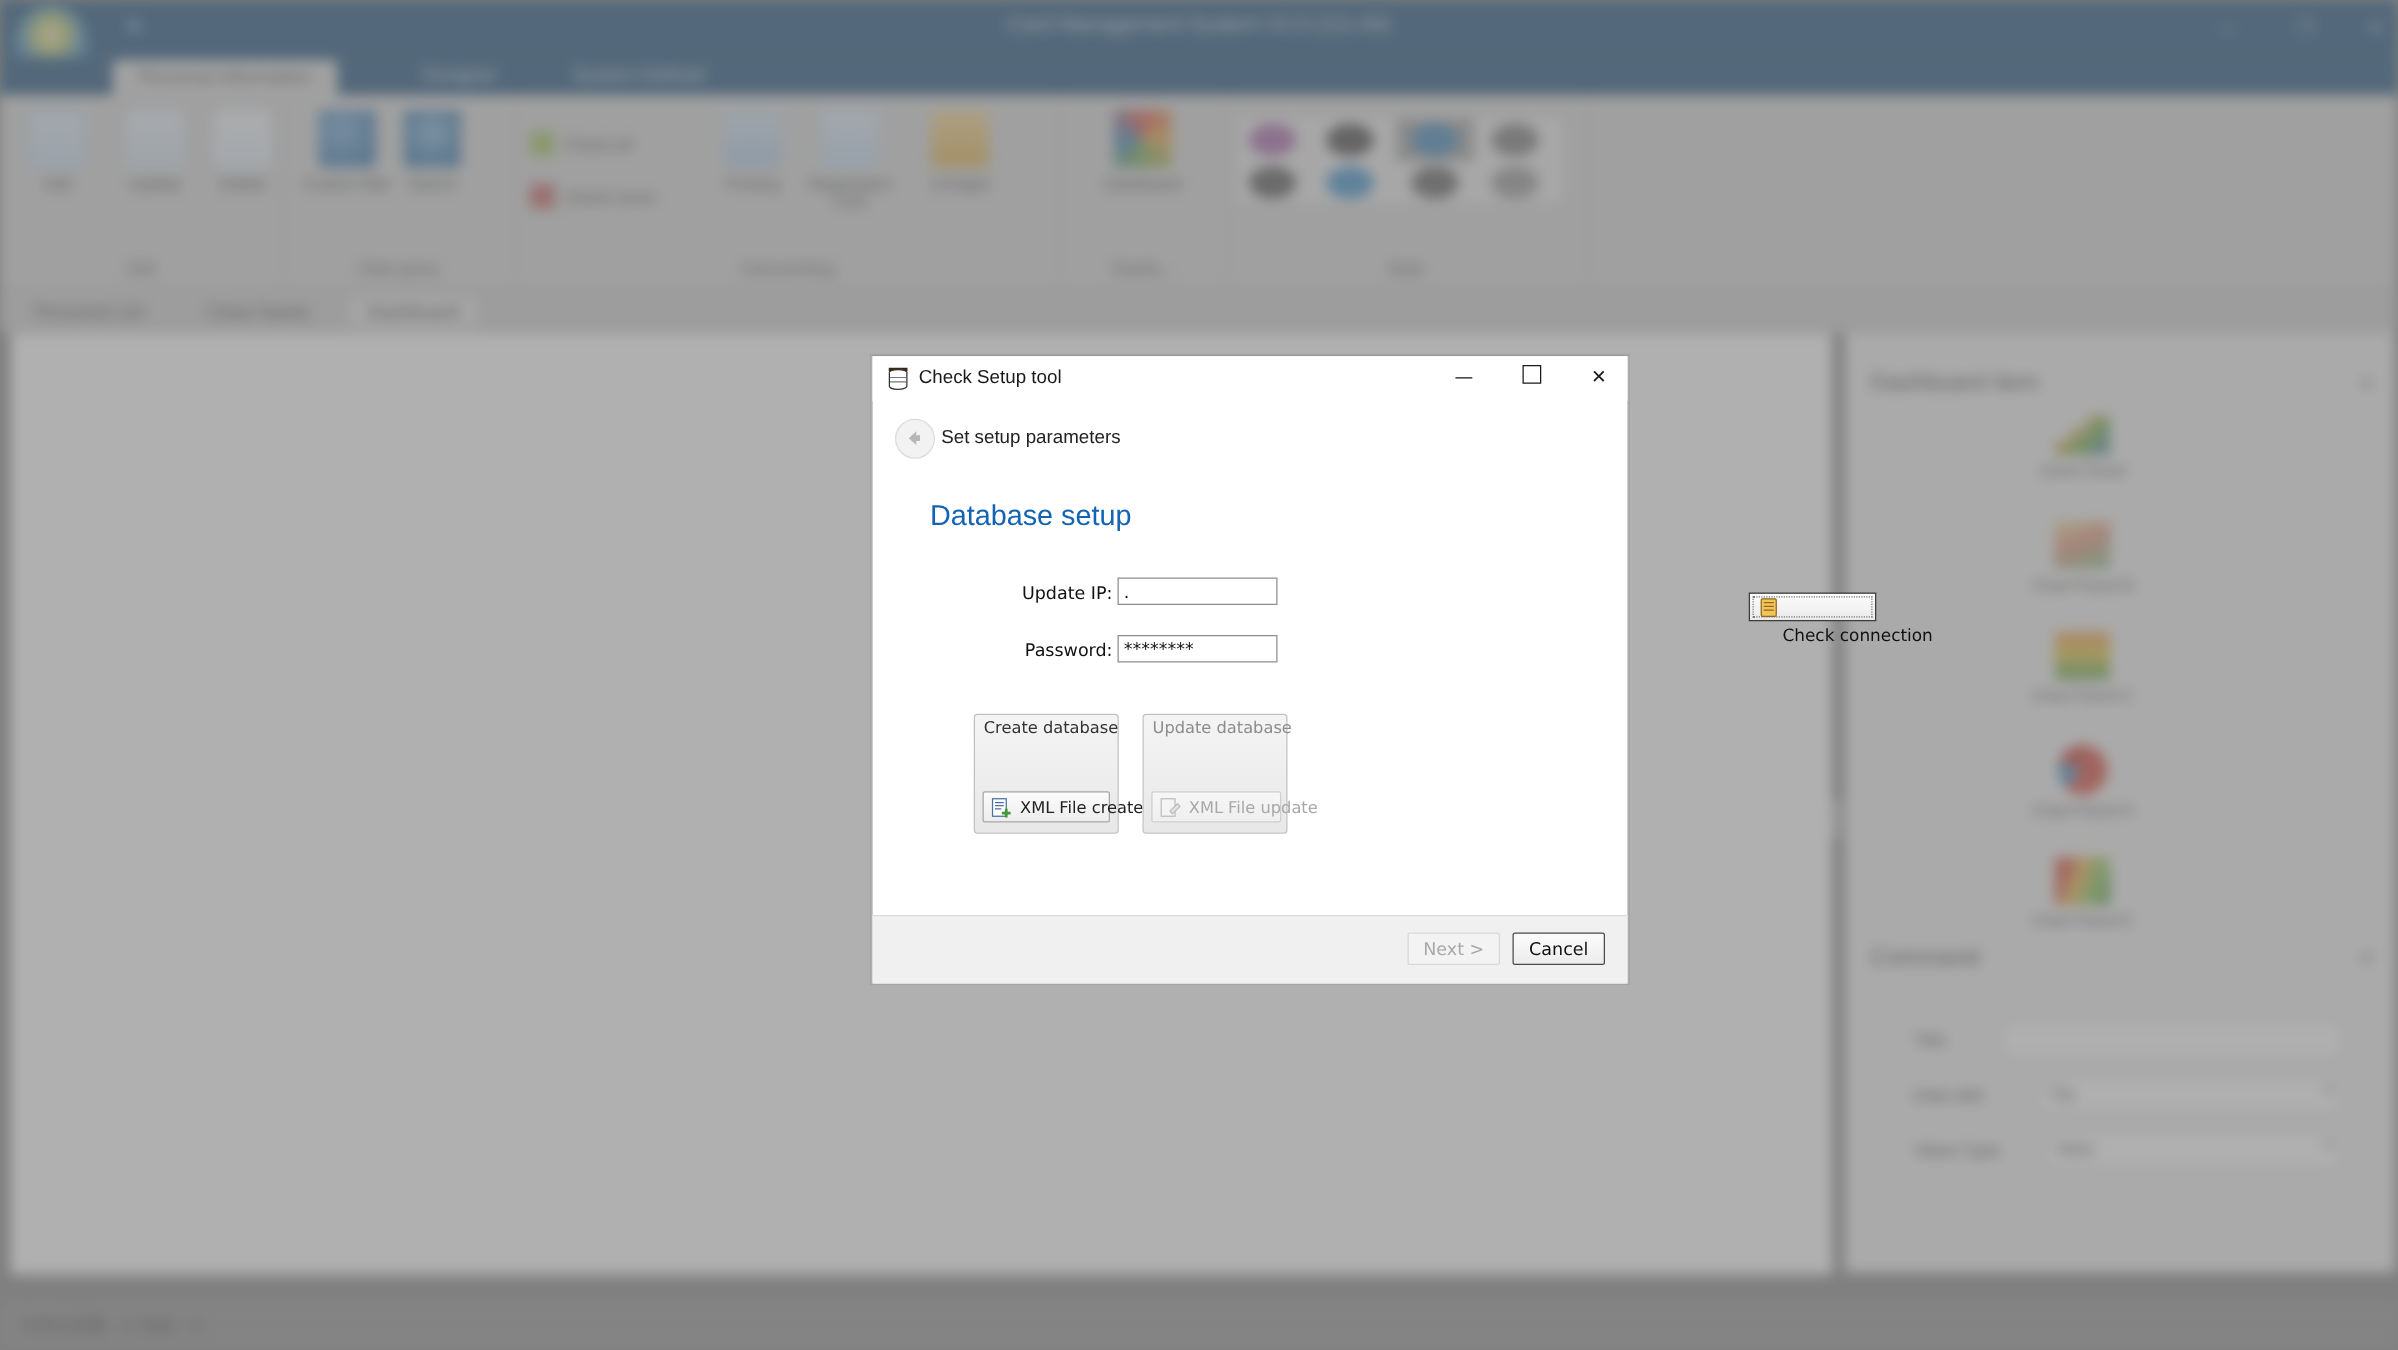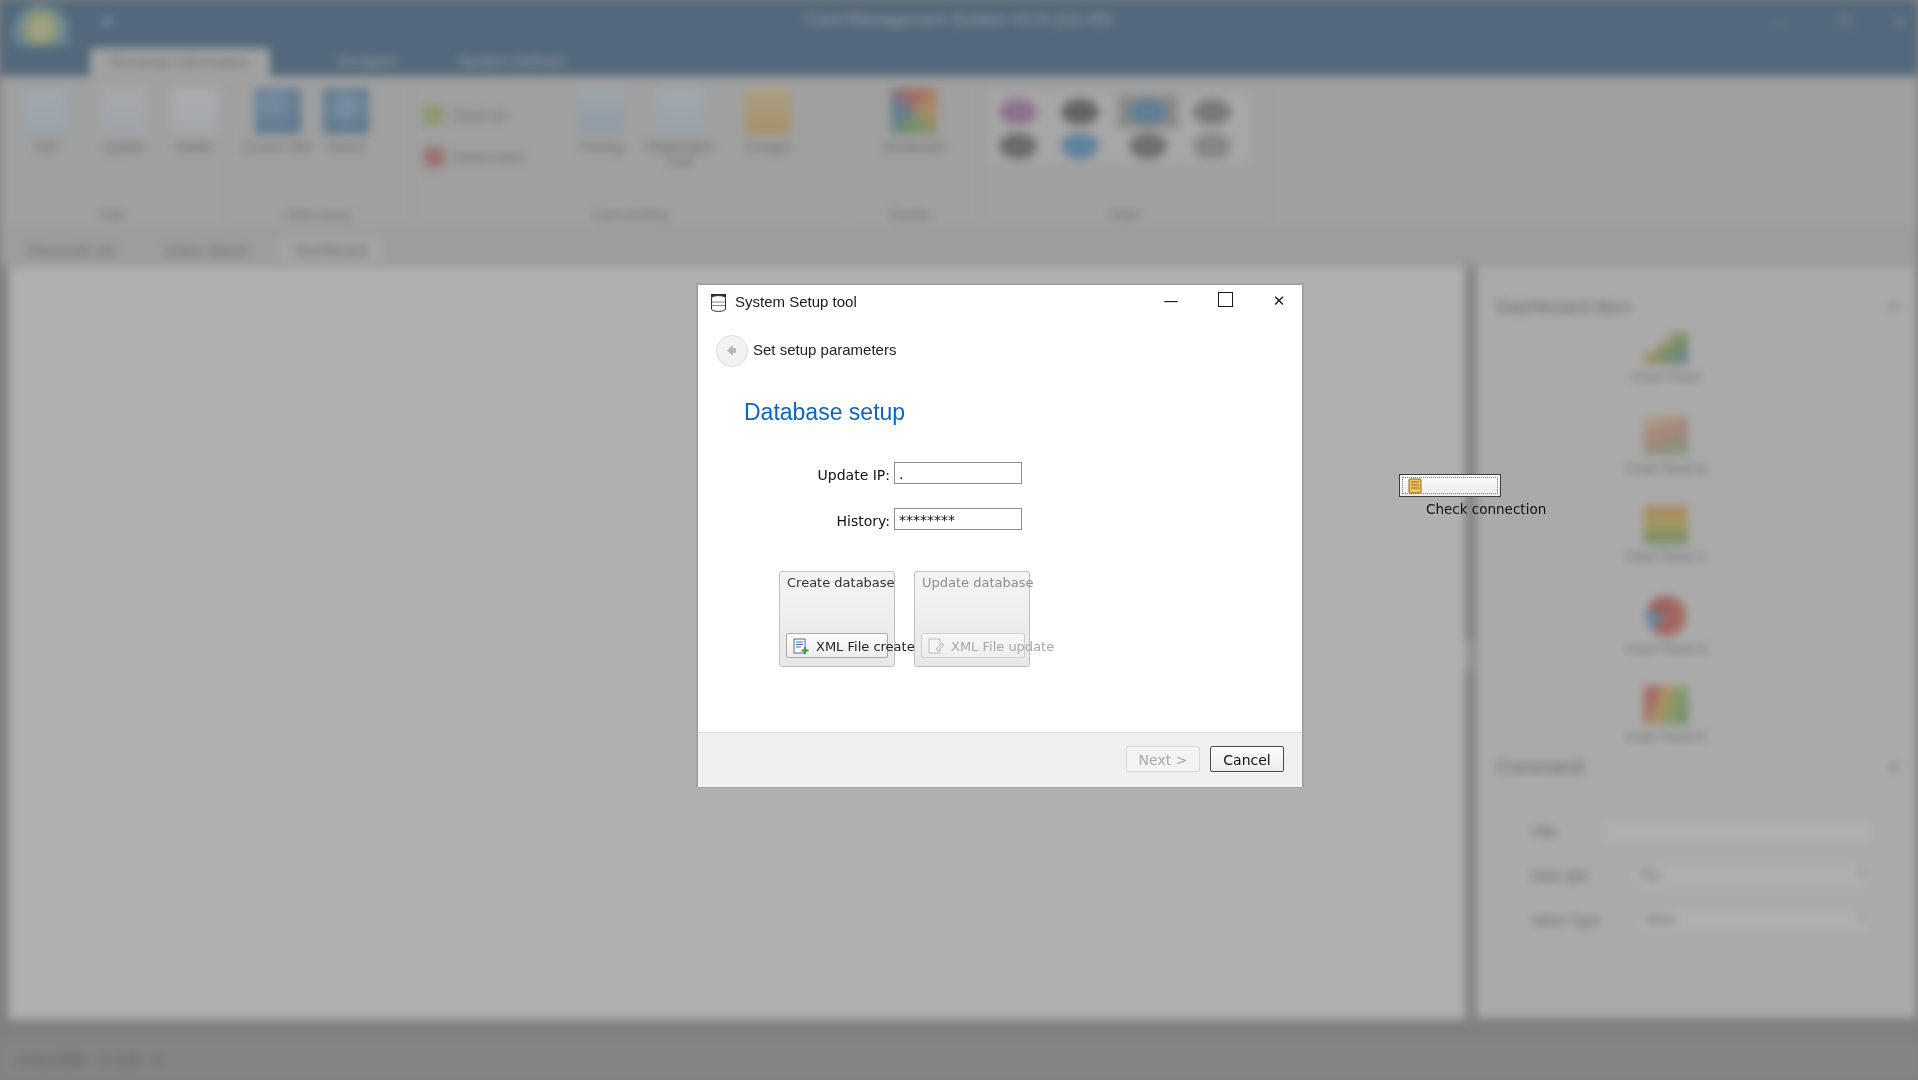--- a/index.html
+++ b/index.html
@@ -295,41 +295,41 @@
 
 <div id="dialog">
 
   <div class="dlg-title">
     <svg class="dlg-icon" viewBox="0 0 17 19">
       <rect x="1" y="0" width="15" height="3" fill="#3a2a12"></rect>
       <ellipse cx="8.5" cy="4" rx="7" ry="2.4" fill="#ffffff" stroke="#333" stroke-width="1"></ellipse>
       <path d="M1.5 4 v11 a7 2.4 0 0 0 14 0 V4" fill="#fff" stroke="#333" stroke-width="1"></path>
       <path d="M2 8 h13 M2 11.5 h13" stroke="#777" stroke-width="0.9"></path>
     </svg>
-    <div class="dlg-title-text">System Setup tool</div>
+    <div class="dlg-title-text">Check Setup tool</div>
     <div class="dlg-wbtn" style="left:450px">—</div>
     <div class="dlg-wbtn" style="left:504px">
       <span style="display:inline-block;width:13px;height:13px;border:1.4px solid #1a1a1a;vertical-align:-1px"></span>
     </div>
     <div class="dlg-wbtn" style="left:558px">✕</div>
   </div>
 
   <div class="dlg-back">
     <svg width="17" height="17" viewBox="0 0 17 17">
       <path d="M10 3 L4 8.5 L10 14 L10 10.8 L13 10.8 L13 6.2 L10 6.2 Z" fill="#b6b6b6"></path>
     </svg>
   </div>
   <div class="dlg-nav-text">Set setup parameters</div>
 
   <div class="dlg-heading">Database setup</div>
 
   <div class="fld-label" style="left:110px;top:182px;width:82px">Update IP:</div>
   <div class="fld-input" style="left:196px;top:177px;width:128px">.</div>
 
-  <div class="fld-label" style="left:110px;top:228px;width:82px">History:</div>
+  <div class="fld-label" style="left:110px;top:228px;width:82px">Password:</div>
   <div class="fld-input" style="left:196px;top:223px;width:128px">********</div>
 
   <div class="btn-check" style="top:190px">
     <div class="checkbtn">
       <div class="inner"></div>
       <svg style="position:absolute;left:8px;top:3px" width="14" height="16" viewBox="0 0 14 16">
         <rect x="1" y="1" width="12" height="14" rx="1" fill="#f2c45a" stroke="#8a6a1e" stroke-width="1"></rect>
         <path d="M3 4h8 M3 7h8 M3 10h8" stroke="#8a6a1e" stroke-width="1"></path>
       </svg>
       <div class="lbl">Check connection</div>

